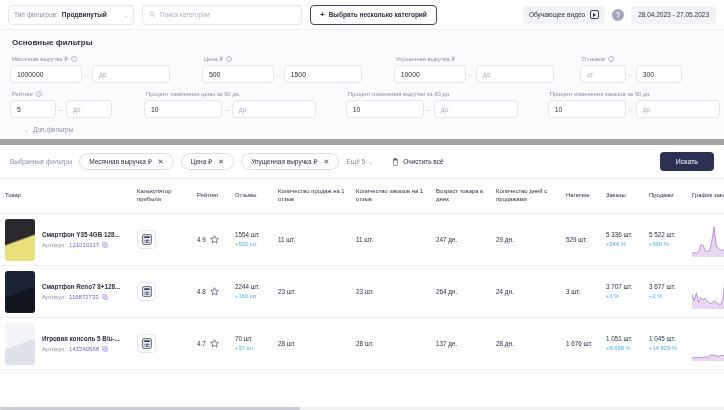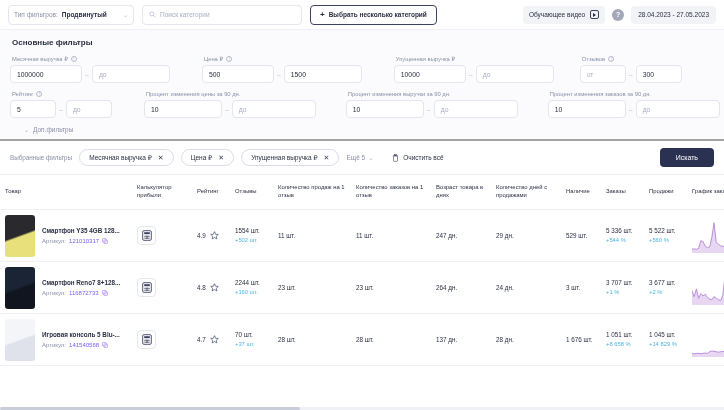--- a/index.html
+++ b/index.html
@@ -110,21 +110,21 @@
     border-radius: 4px;
     display: flex; align-items: center;
     padding: 0 7px;
     font-size: 6.5px;
     color: #2b2f42;
   }
 
   
   .filters {
     background: #fbfbfd;
-    border-bottom: 2px solid #a3a3a3;
+    border-bottom: 6px solid #a3a3a3;
     padding: 8px 10px 6px 10px;
   }
   .section-title {
     font-size: 8px;
     font-weight: 700;
     color: #2b2f42;
     margin: 0 0 9px 2px;
   }
   .frow {
     display: flex;

